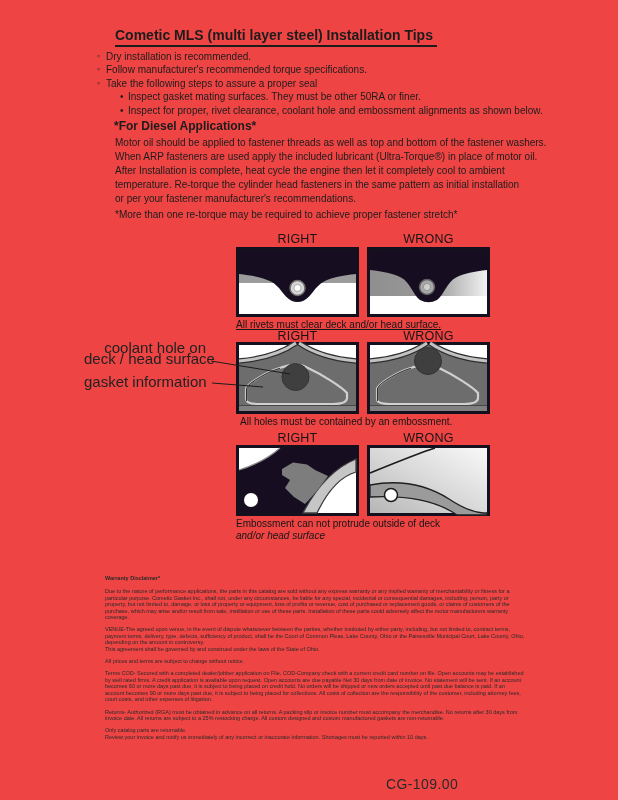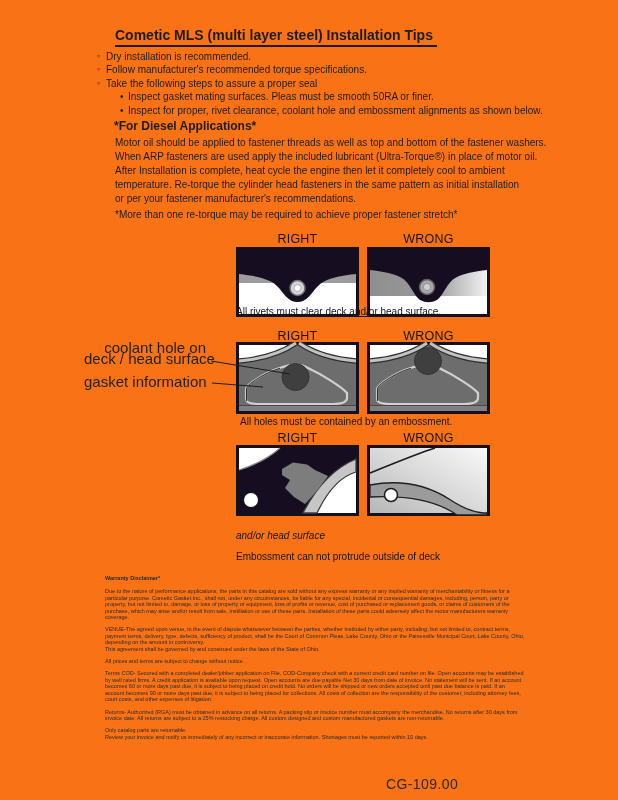--- a/index.html
+++ b/index.html
@@ -1,18 +1,18 @@
 <!DOCTYPE html>
 <html><head>
 <meta charset="utf-8">
 <style>
   * { margin:0; padding:0; box-sizing:border-box; }
   html,body { background:#ffffff; }
   .page {
-    position:relative; width:618px; height:800px; background:#f97316;
+    position:relative; width:618px; height:800px; background:#ef4444;
     font-family:"Liberation Sans", sans-serif; color:#1c1c1c; overflow:hidden;
   }
   .abs { position:absolute; }
 
   .doc-title {
     left:115px; top:27px; font-size:14px; font-weight:bold;
     border-bottom:2px solid #1c1c1c; padding-bottom:2px; padding-right:4px;
     white-space:nowrap;
   }
   .bullets { left:97px; top:50px; font-size:10px; line-height:13.4px; }
@@ -45,21 +45,21 @@
 <body>
 
 <div class="page">
 
   <div class="abs doc-title">Cometic MLS (multi layer steel) Installation Tips</div>
 
   <div class="abs bullets">
     <div class="b-row"><span class="b-mark">◦</span><span>Dry installation is recommended.</span></div>
     <div class="b-row"><span class="b-mark">◦</span><span>Follow manufacturer's recommended torque specifications.</span></div>
     <div class="b-row"><span class="b-mark">◦</span><span>Take the following steps to assure a proper seal</span></div>
-    <div class="b-row sub"><span class="b-mark">•</span><span>Inspect gasket mating surfaces.  Pleas must be smooth 50RA or finer.</span></div>
+    <div class="b-row sub"><span class="b-mark">•</span><span>Inspect gasket mating surfaces.  They must be other 50RA or finer.</span></div>
     <div class="b-row sub"><span class="b-mark">•</span><span>Inspect for proper, rivet clearance, coolant hole and embossment alignments as shown below.</span></div>
   </div>
 
   <div class="abs body-par p1">
     <div>Motor oil should be applied to fastener threads as well as top and bottom of the fastener washers.</div>
     <div>When ARP fasteners are used apply the included lubricant (Ultra-Torque®) in place of motor oil.</div>
   </div>
   <div class="abs diesel-head">*For Diesel Applications*</div>
   <div class="abs body-par p2">
     <div>After Installation is complete, heat cycle the engine then let it completely cool to ambient</div>
@@ -89,21 +89,21 @@
           <stop offset="1" stop-color="#f2f2f2"></stop>
       </linearGradient>
     </defs>
     <rect x="1.5" y="1.5" width="120" height="67" fill="#ffffff" stroke="#15101d" stroke-width="3"></rect>
     <rect x="3" y="23" width="117" height="26" fill="url(#gw1)"></rect>
     <path d="M3,3 H120 V23 C107,24.5 97,26.5 89,30.5 C80,35 77,48 70,53 Q61.5,57.5 53,53 C46,48 43,35 34,30.5 C26,26.5 16,24.5 3,23 Z" fill="#170d20"></path>
     <circle cx="60" cy="40" r="7.5" fill="#a8a8a8" stroke="#5f5f5f" stroke-width="1.5"></circle>
     <circle cx="60" cy="40" r="3.6" fill="#cfcfcf" stroke="#8a8a8a" stroke-width="0.8"></circle>
   </svg>
 
-  <div class="abs dg-caption" style="left:236px; top:306px;text-decoration:underline;">All rivets must clear deck and/or head surface.</div>
+  <div class="abs dg-caption" style="left:236px; top:319px;text-decoration:underline;">All rivets must clear deck and/or head surface.</div>
 
   <div class="abs dg-label" style="left:236px; top:329px;">RIGHT</div>
   <div class="abs dg-label" style="left:367px; top:329px;">WRONG</div>
 
   <div class="abs side-label" style="top:343px;">
     <div>coolant hole on</div>
     <div>deck / head surface</div>
   </div>
   <div class="abs side-label" style="top:377px;">
     <div>gasket information</div>
@@ -164,21 +164,21 @@
           <stop offset="0.5" stop-color="#d9d9d9"></stop>
           <stop offset="1" stop-color="#fafafa"></stop>
       </linearGradient>
     </defs>
     <rect x="1.5" y="1.5" width="120" height="68" fill="url(#gw3)" stroke="#15101d" stroke-width="3"></rect>
     <path d="M3,28 C30,17 52,8 68,3" fill="none" stroke="#1c1c1c" stroke-width="1.8"></path>
     <path d="M3,40 C35,34 60,40 82,54 C94,62 104,67 116,68 L120,68 L120,70 L90,70 C70,56 40,50 3,52 Z" fill="#9b9b9b" stroke="#1f1f1f" stroke-width="1.3"></path>
     <circle cx="24" cy="50" r="6.5" fill="#ffffff" stroke="#1c1c1c" stroke-width="1.5"></circle>
   </svg>
 
-  <div class="abs dg-caption" style="left:236px; top:518px;margin-top:33px;">Embossment can not protrude outside of deck</div>
+  <div class="abs dg-caption" style="left:236px; top:518px;">Embossment can not protrude outside of deck</div>
   <div class="abs dg-caption" style="left:236px; top:530px;font-style:italic;">and/or head surface</div>
 
   <div class="abs disclaimer">
     <div class="head">Warranty Disclaimer*</div>
     <div class="p">Due to the nature of performance applications, the parts in this catalog are sold without any express warranty or any implied warranty of merchantability or fitness for a particular purpose.  Cometic Gasket Inc., shall not, under any circumstances, be liable for any special, incidental or consequential damages, including, person, party or property, but not limited to, damage, or loss of property or equipment, loss of profits or revenue, cost of purchased or replacement goods, or claims of customers of the purchase, which may arise and/or result from sale, instillation or use of these parts.  Installation of these parts could adversely affect the motor manufacturers warranty coverage.</div>
     <div class="p tight">VENUE-The agreed upon venue, in the event of dispute whatsoever between the parties, whether instituted by either party, including, but not limited to, contract terms, payment terms, delivery, type, defects, sufficiency of product, shall be the Court of Common Pleas, Lake County, Ohio or the Painesville Municipal Court, Lake County, Ohio, depending on the amount in controversy.</div>
     <div class="p">This agreement shall be governed by and construed under the laws of the State of Ohio.</div>
     <div class="p">All prices and terms are subject to change without notice.</div>
     <div class="p">Terms COD- Secured with a completed dealer/jobber application on File, COD-Company check with a current credit card number on file.  Open accounts may be established by well rated firms.  A credit application is available upon request.  Open accounts are due payable Net 30 days from date of invoice.  No statement will be sent.  If an account becomes 60 or more days past due, it is subject to being placed on credit hold.  No orders will be shipped or new orders accepted until past due balance is paid.  If an account becomes 90 or more days past due, it is subject to being placed for collections.  All costs of collection are the responsibility of the customer, including attorney fees, court costs, and other expenses of litigation.</div>
     <div class="p">Returns- Authorized (RGA) must be obtained in advance on all returns.  A packing slip or invoice number must accompany the merchandise.  No returns after 30 days from invoice date.  All returns are subject to a 25% restocking charge.  All custom designed and custom manufactured gaskets are non-returnable.</div>

